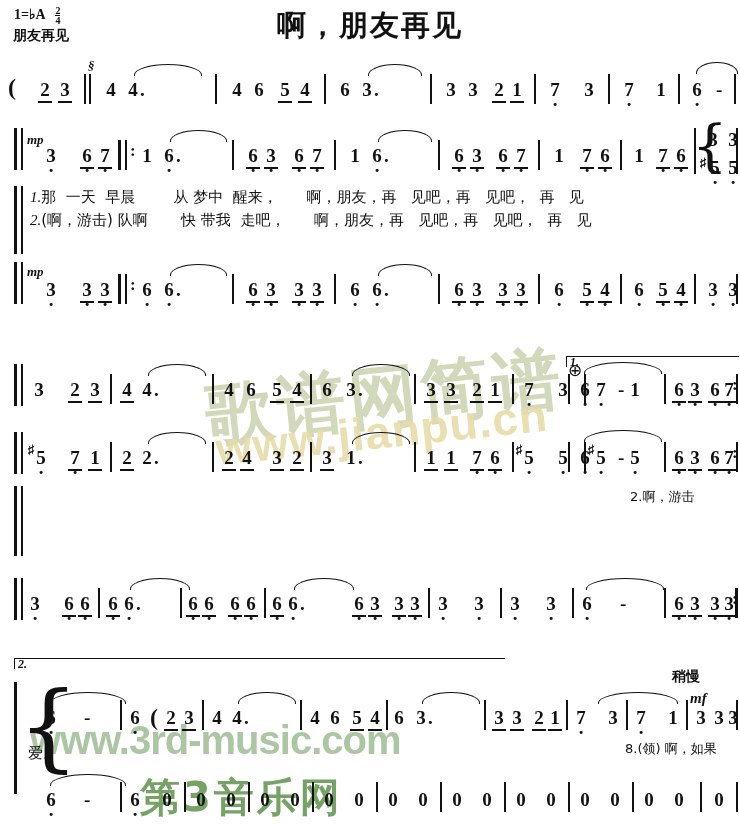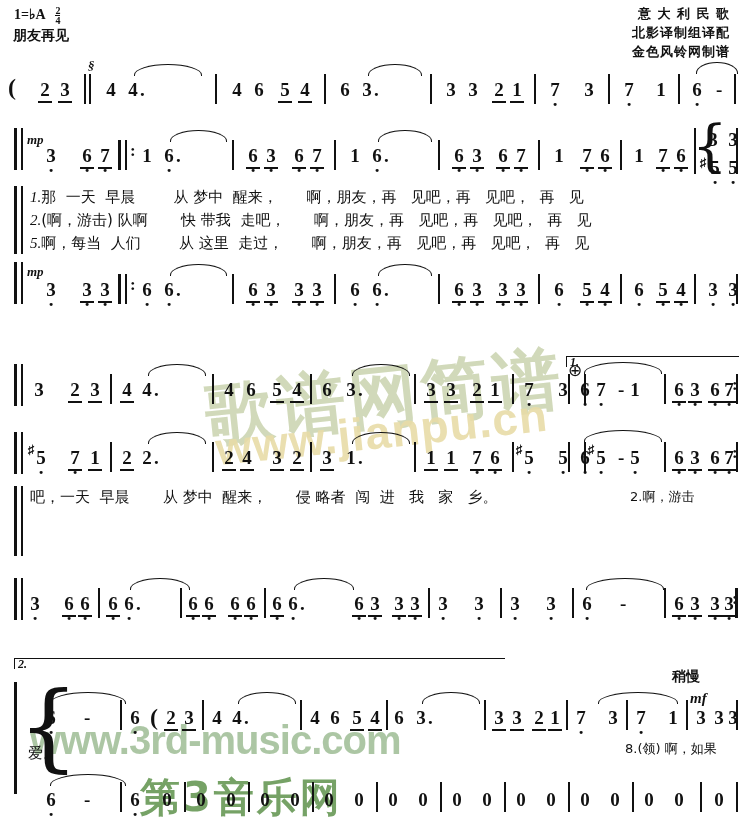--- a/index.html
+++ b/index.html
@@ -76,25 +76,21 @@
   <div class="wm wm4">第3音乐网</div>
 
   <div class="hdr-key">
     <span>1=</span><span>♭A</span>
     <span class="ts">
       <b>2</b>
       <b class="bot">4</b>
     </span>
   </div>
   <div class="hdr-tempo">朋友再见</div>
-  <div class="credits">
-    <div>意 大 利 民 歌</div>
-    <div>北影译制组译配</div>
-    <div>金色风铃网制谱</div>
-  </div>
+  <div class="title">啊，朋友再见</div>
 
   <div class="segno" style="left:88px;top:58px;">§</div>
   <div class="note" style="left:6px;top:78px;width:12px;font-size:24px;">(</div>
 
   <div class="note" style="left:38px;top:80px;">2</div>
   <div class="dur" style="left:38px;top:101px;width:14px;"></div>
   <div class="note" style="left:58px;top:80px;">3</div>
   <div class="dur" style="left:58px;top:101px;width:14px;"></div>
 
   <div class="bar" style="left:84px;top:74px;height:30px;"></div>
@@ -206,21 +202,20 @@
   <div class="sharp" style="left:700px;top:155px;">♯</div>
   <div class="note" style="left:708px;top:158px;">5<span class="od lo">.</span></div>
   <div class="note" style="left:726px;top:130px;">3</div>
   <div class="note" style="left:726px;top:158px;">5<span class="od lo">.</span></div>
   <div class="bar" style="left:736px;top:128px;height:46px;"></div>
 
   <div class="thickbar" style="left:14px;top:186px;width:3.4px;height:68px;"></div>
   <div class="bar" style="left:21px;top:186px;height:68px;"></div>
   <div class="lyric" style="left:30px;top:186px;"><span class="lyric-num">1.</span><span>那  一天  早晨        从 梦中  醒来，      啊，朋友，再   见吧，再   见吧，  再   见</span></div>
   <div class="lyric" style="left:30px;top:209px;"><span class="lyric-num">2.</span><span>(啊，游击) 队啊       快 带我  走吧，      啊，朋友，再   见吧，再   见吧，  再   见</span></div>
-  <div class="lyric" style="left:30px;top:232px;"><span class="lyric-num">5.</span><span>啊，每当  人们        从 这里  走过，      啊，朋友，再   见吧，再   见吧，  再   见</span></div>
 
   <div class="thickbar" style="left:14px;top:262px;width:3.4px;height:42px;"></div>
   <div class="bar" style="left:21px;top:262px;height:42px;"></div>
   <div class="dyn" style="left:27px;top:264px;font-size:13px;">mp</div>
 
   <div class="note" style="left:44px;top:280px;">3<span class="od lo">.</span></div>
   <div class="note" style="left:80px;top:280px;">3<span class="od lo">.</span></div>
   <div class="dur" style="left:80px;top:301px;width:14px;"></div>
   <div class="note" style="left:98px;top:280px;">3<span class="od lo">.</span></div>
   <div class="dur" style="left:98px;top:301px;width:14px;"></div>
@@ -410,21 +405,20 @@
   <div class="dur" style="left:688px;top:469px;width:14px;"></div>
   <div class="note" style="left:708px;top:448px;">6<span class="od lo">.</span></div>
   <div class="dur" style="left:708px;top:469px;width:14px;"></div>
   <div class="note" style="left:722px;top:448px;">7<span class="od lo">.</span></div>
   <div class="dur" style="left:722px;top:469px;width:14px;"></div>
   <div class="repdots" style="left:732px;top:449px;">:</div>
   <div class="bar" style="left:736px;top:442px;height:30px;"></div>
 
   <div class="thickbar" style="left:14px;top:486px;width:3.4px;height:70px;"></div>
   <div class="bar" style="left:21px;top:486px;height:70px;"></div>
-  <div class="lyric" style="left:30px;top:486px;"><span>吧，一天  早晨       从 梦中  醒来，      侵 略者  闯  进   我   家   乡。</span></div>
   <div class="lyric" style="left:630px;top:486px;font-size:13px;">2.啊，游击</div>
 
   <div class="thickbar" style="left:14px;top:578px;width:3.4px;height:42px;"></div>
   <div class="bar" style="left:21px;top:578px;height:42px;"></div>
 
   <div class="note" style="left:28px;top:594px;">3<span class="od lo">.</span></div>
   <div class="note" style="left:62px;top:594px;">6<span class="od lo">.</span></div>
   <div class="dur" style="left:62px;top:615px;width:14px;"></div>
   <div class="note" style="left:78px;top:594px;">6<span class="od lo">.</span></div>
   <div class="dur" style="left:78px;top:615px;width:14px;"></div>

